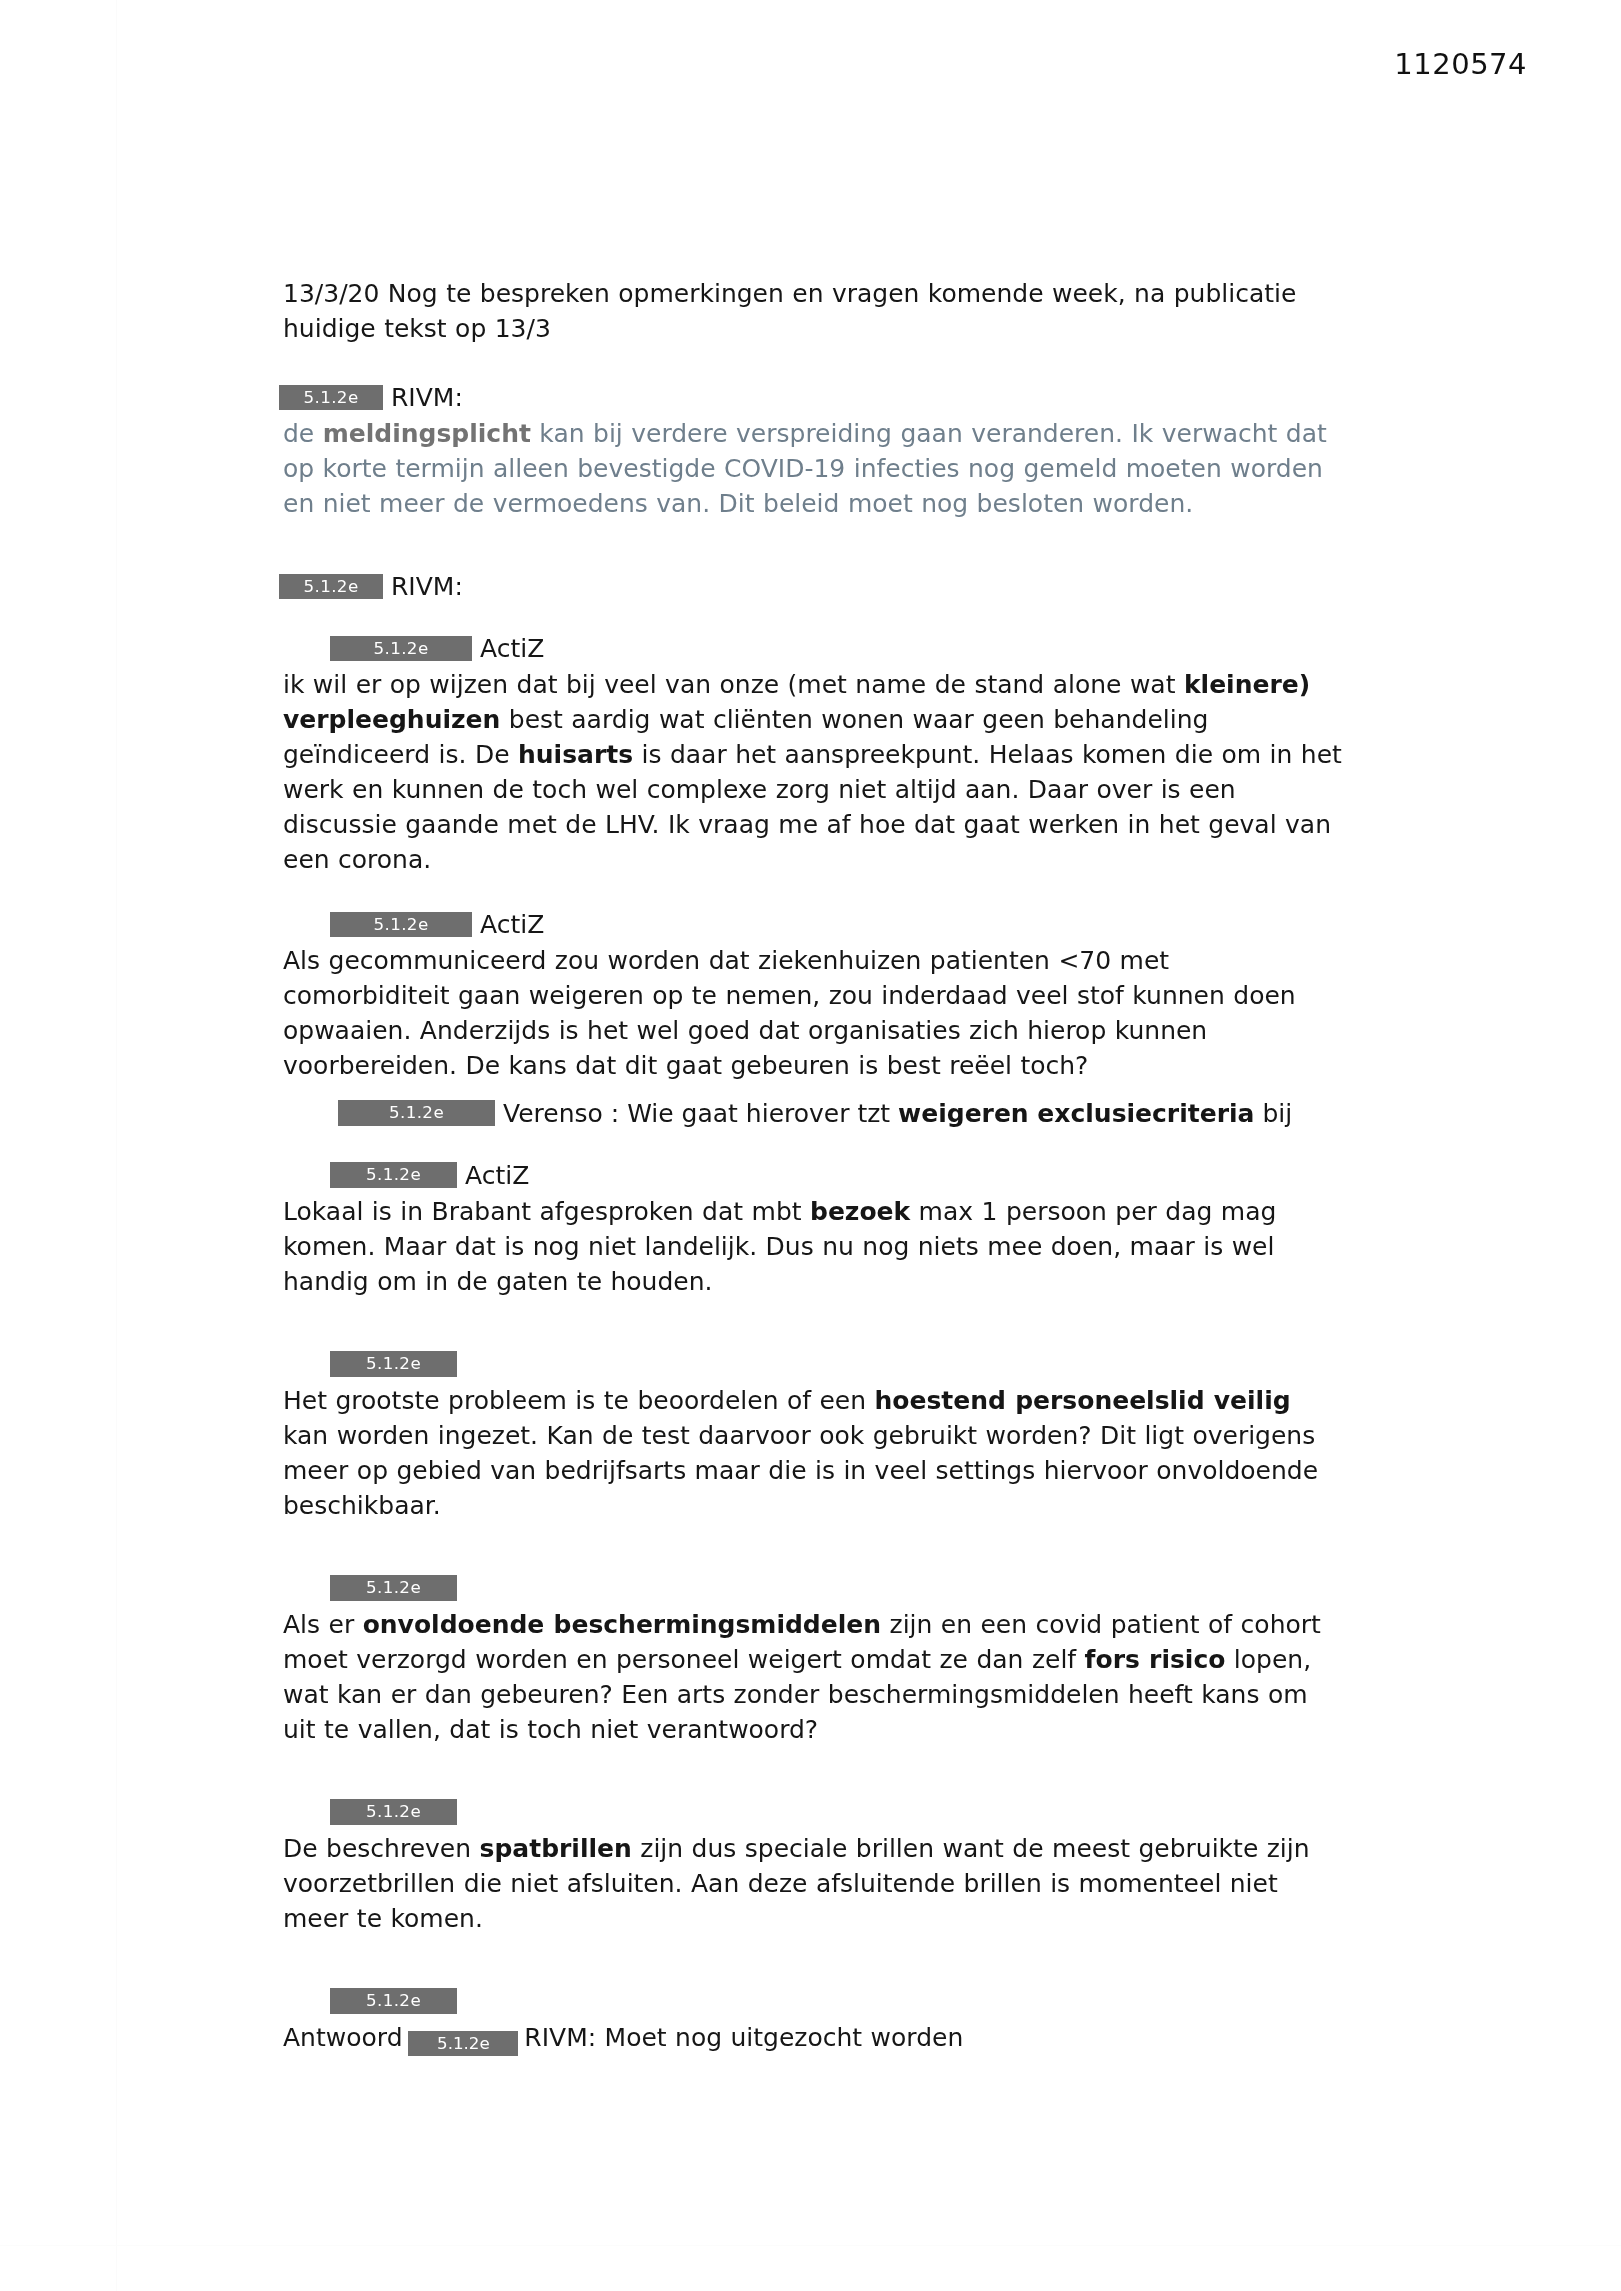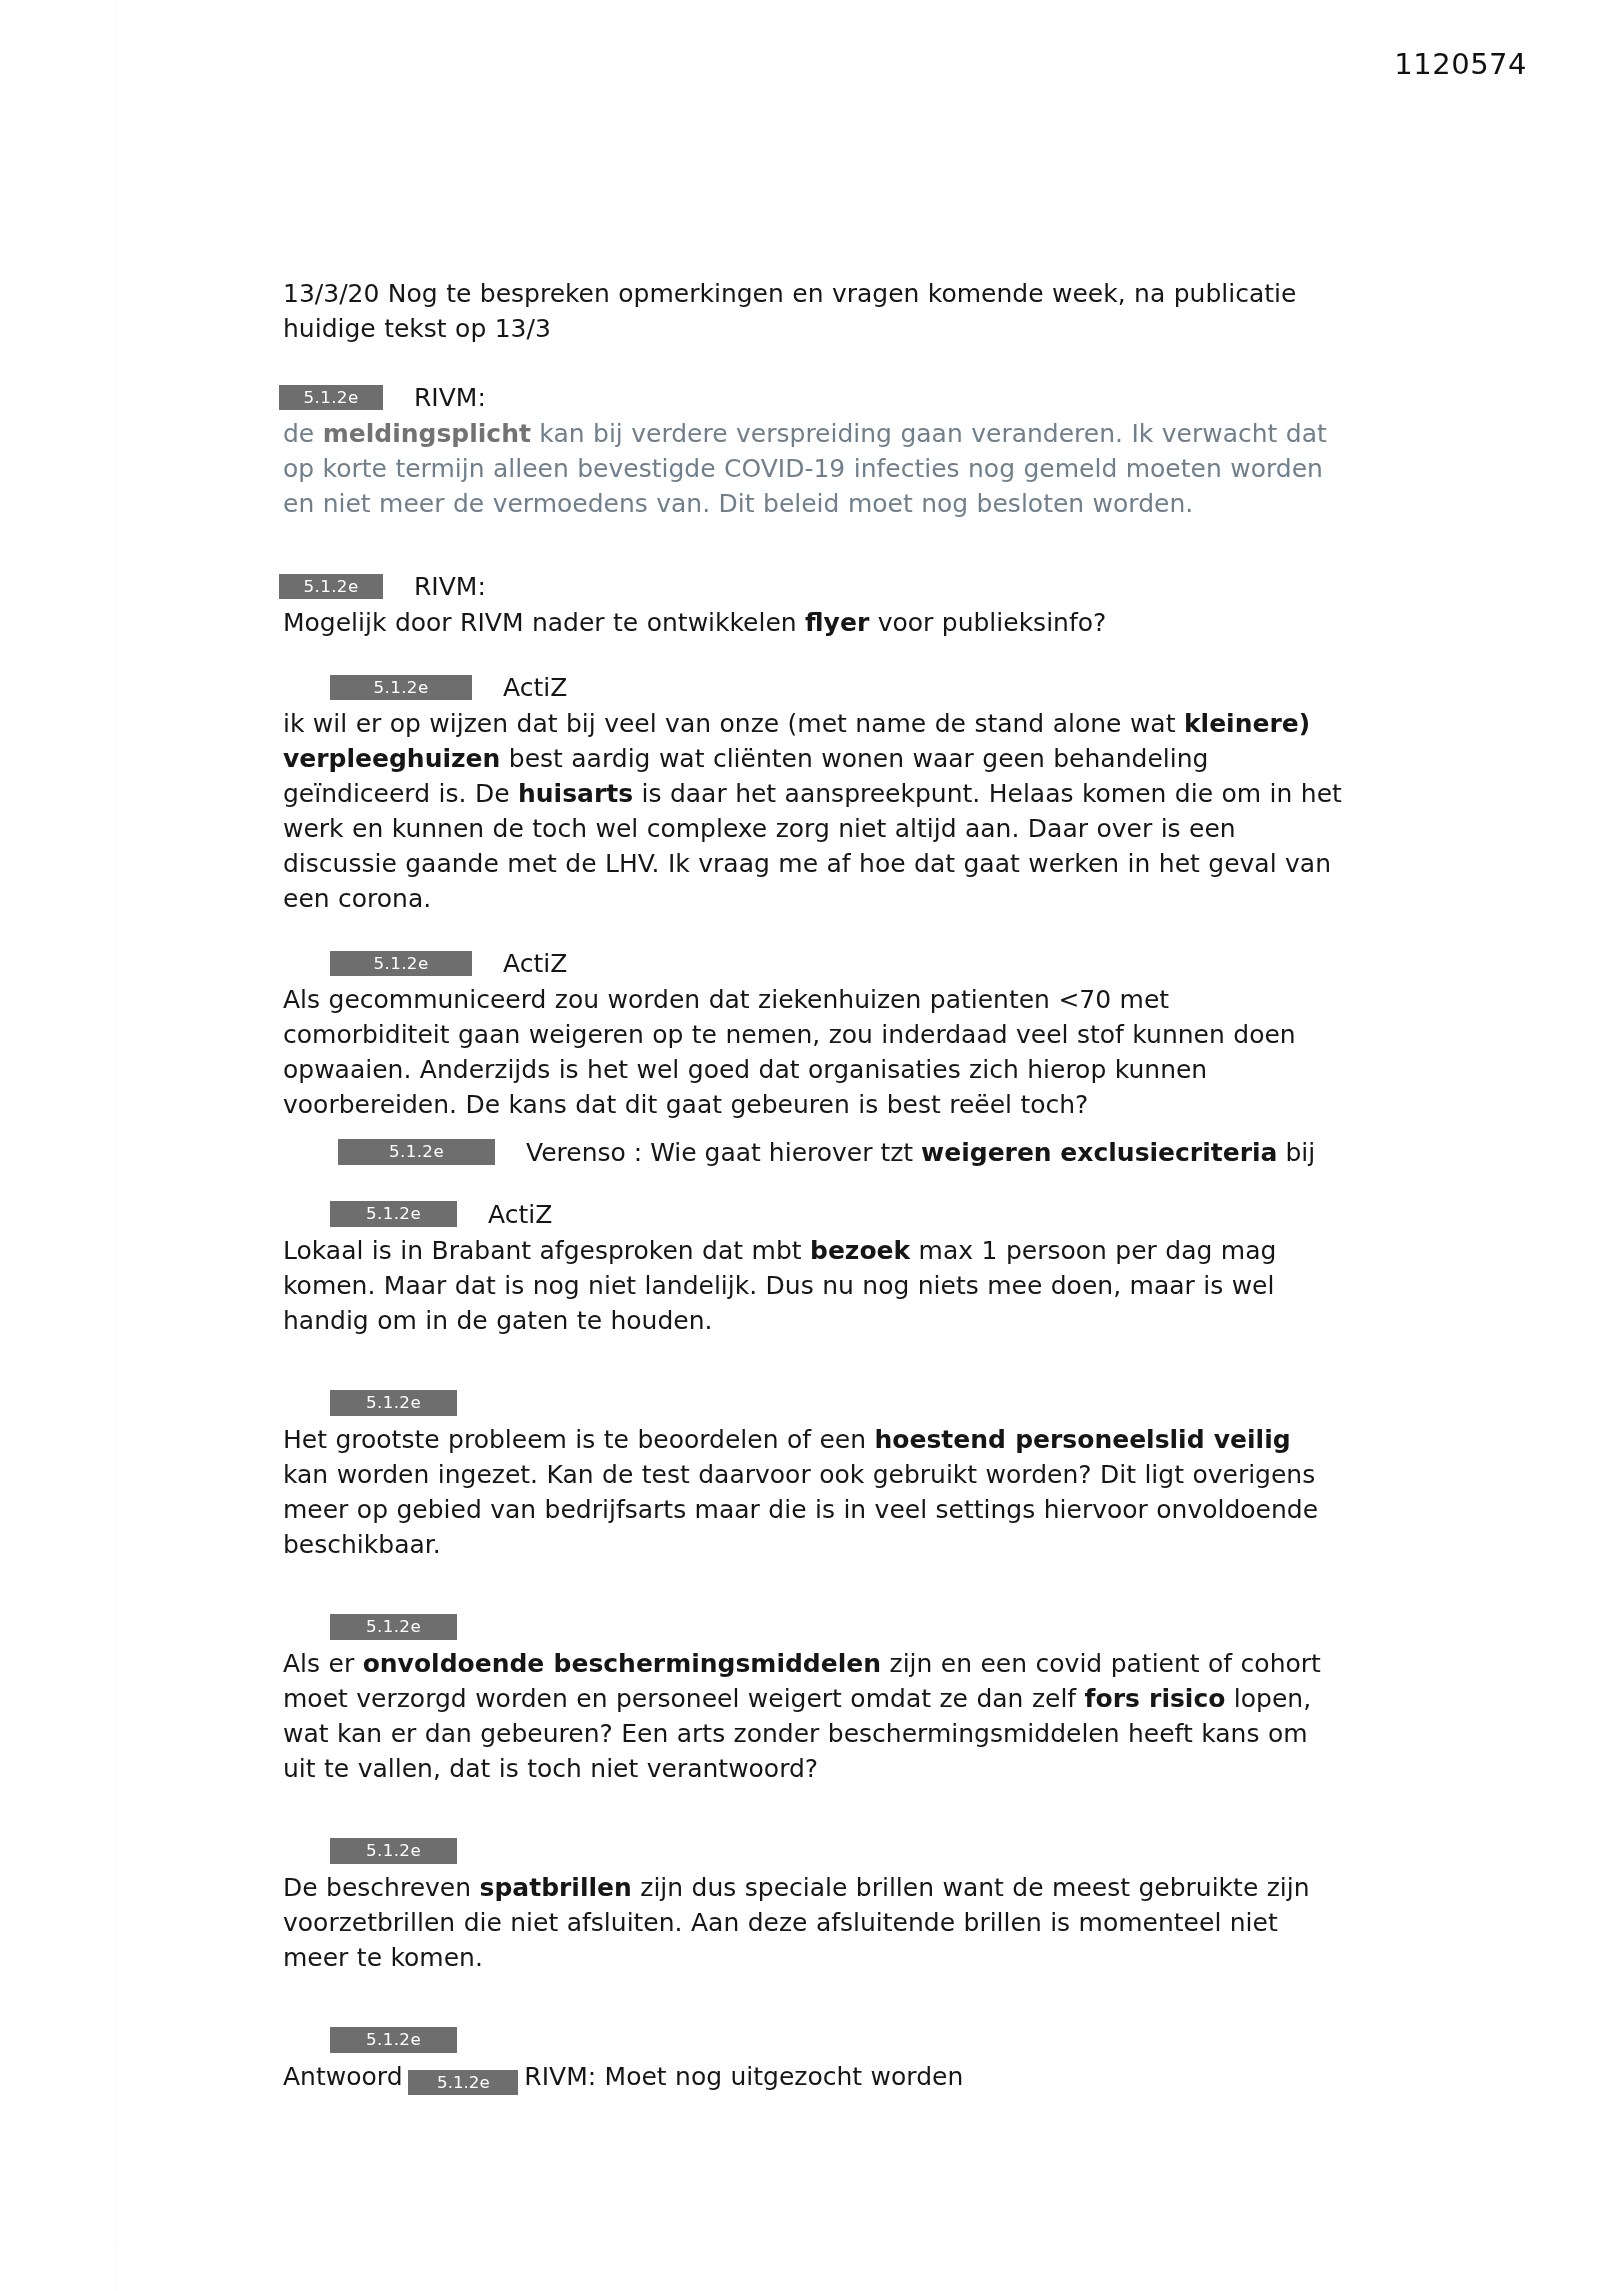--- a/index.html
+++ b/index.html
@@ -106,21 +106,21 @@
   .redaction.w-sm  { width: 104px; }
   .redaction.w-md  { width: 127px; }
   .redaction.w-lg  { width: 142px; }
   .redaction.w-xl  { width: 157px; }
 
   .speaker-name {
     display: inline-block;
     font-size: 25px;
     line-height: 29px;
     color: #161616;
-    margin-left: 31px;
+    margin-left: 8px;
   }
 
   .indent-1 { margin-left: 0px; }
   .indent-2 { margin-left: 51px; }
   .indent-3 { margin-left: 59px; }
 
   
   .redaction-inline {
     display: inline-block;
     background: #6e6e6e;
@@ -156,21 +156,20 @@
         <span class="speaker-name">RIVM:</span>
       </div>
       <p class="para faded"><span>de </span><b>meldingsplicht</b><span> kan bij verdere verspreiding gaan veranderen. Ik verwacht dat op korte termijn alleen bevestigde COVID-19 infecties nog gemeld moeten worden en niet meer de vermoedens van. Dit beleid moet nog besloten worden.</span></p>
     </div>
 
     <div class="block">
       <div class="speaker-line indent-1">
         <span class="redaction w-sm">5.1.2e</span>
         <span class="speaker-name">RIVM:</span>
       </div>
-      <p class="para"><span>Mogelijk door RIVM nader te ontwikkelen </span><b>flyer</b><span> voor publieksinfo?</span></p>
     </div>
 
     <div class="block">
       <div class="speaker-line indent-2">
         <span class="redaction w-lg">5.1.2e</span>
         <span class="speaker-name">ActiZ</span>
       </div>
       <p class="para"><span>ik wil er op wijzen dat bij veel van onze (met name de stand alone wat </span><b>kleinere) verpleeghuizen</b><span> best aardig wat cliënten wonen waar geen behandeling geïndiceerd is. De </span><b>huisarts</b><span> is daar het aanspreekpunt. Helaas komen die om in het werk en kunnen de toch wel complexe zorg niet altijd aan. Daar over is een discussie gaande met de LHV. Ik vraag me af hoe dat gaat werken in het geval van een corona.</span></p>
     </div>
 

